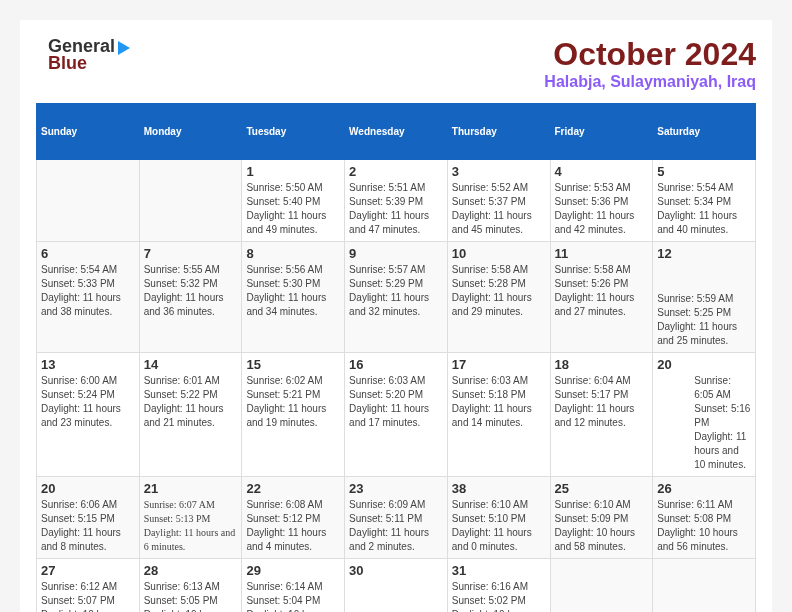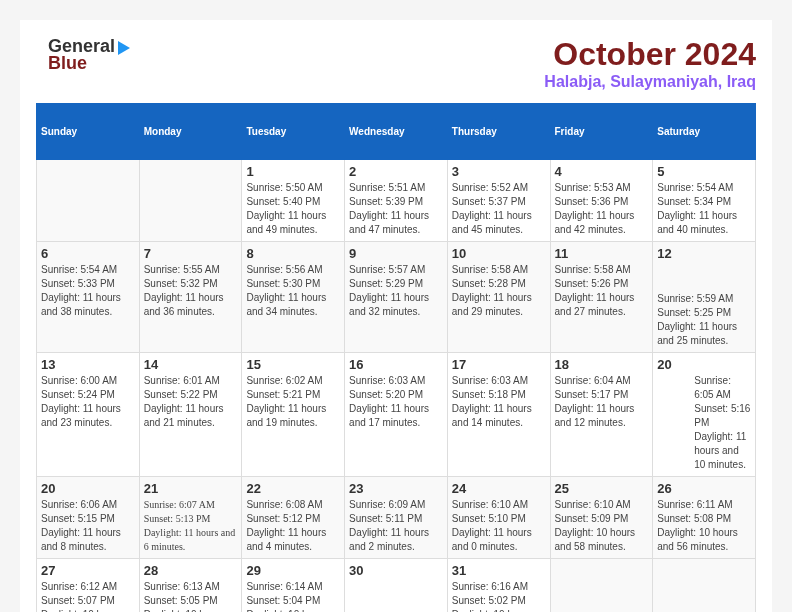--- a/index.html
+++ b/index.html
@@ -260,21 +260,21 @@
 Sunset: 5:12 PM
 Daylight: 11 hours and 4 minutes.</div>
           </td>
           <td>
             <span class="day-num">23</span>
             <div class="day-info" style="white-space: pre-line;">Sunrise: 6:09 AM
 Sunset: 5:11 PM
 Daylight: 11 hours and 2 minutes.</div>
           </td>
           <td>
-            <span class="day-num">24</span>
+            <span class="day-num">38</span>
             <div class="day-info" style="white-space: pre-line;">Sunrise: 6:10 AM
 Sunset: 5:10 PM
 Daylight: 11 hours and 0 minutes.</div>
           </td>
           <td>
             <span class="day-num">25</span>
             <div class="day-info" style="white-space: pre-line;">Sunrise: 6:10 AM
 Sunset: 5:09 PM
 Daylight: 10 hours and 58 minutes.</div>
           </td>

